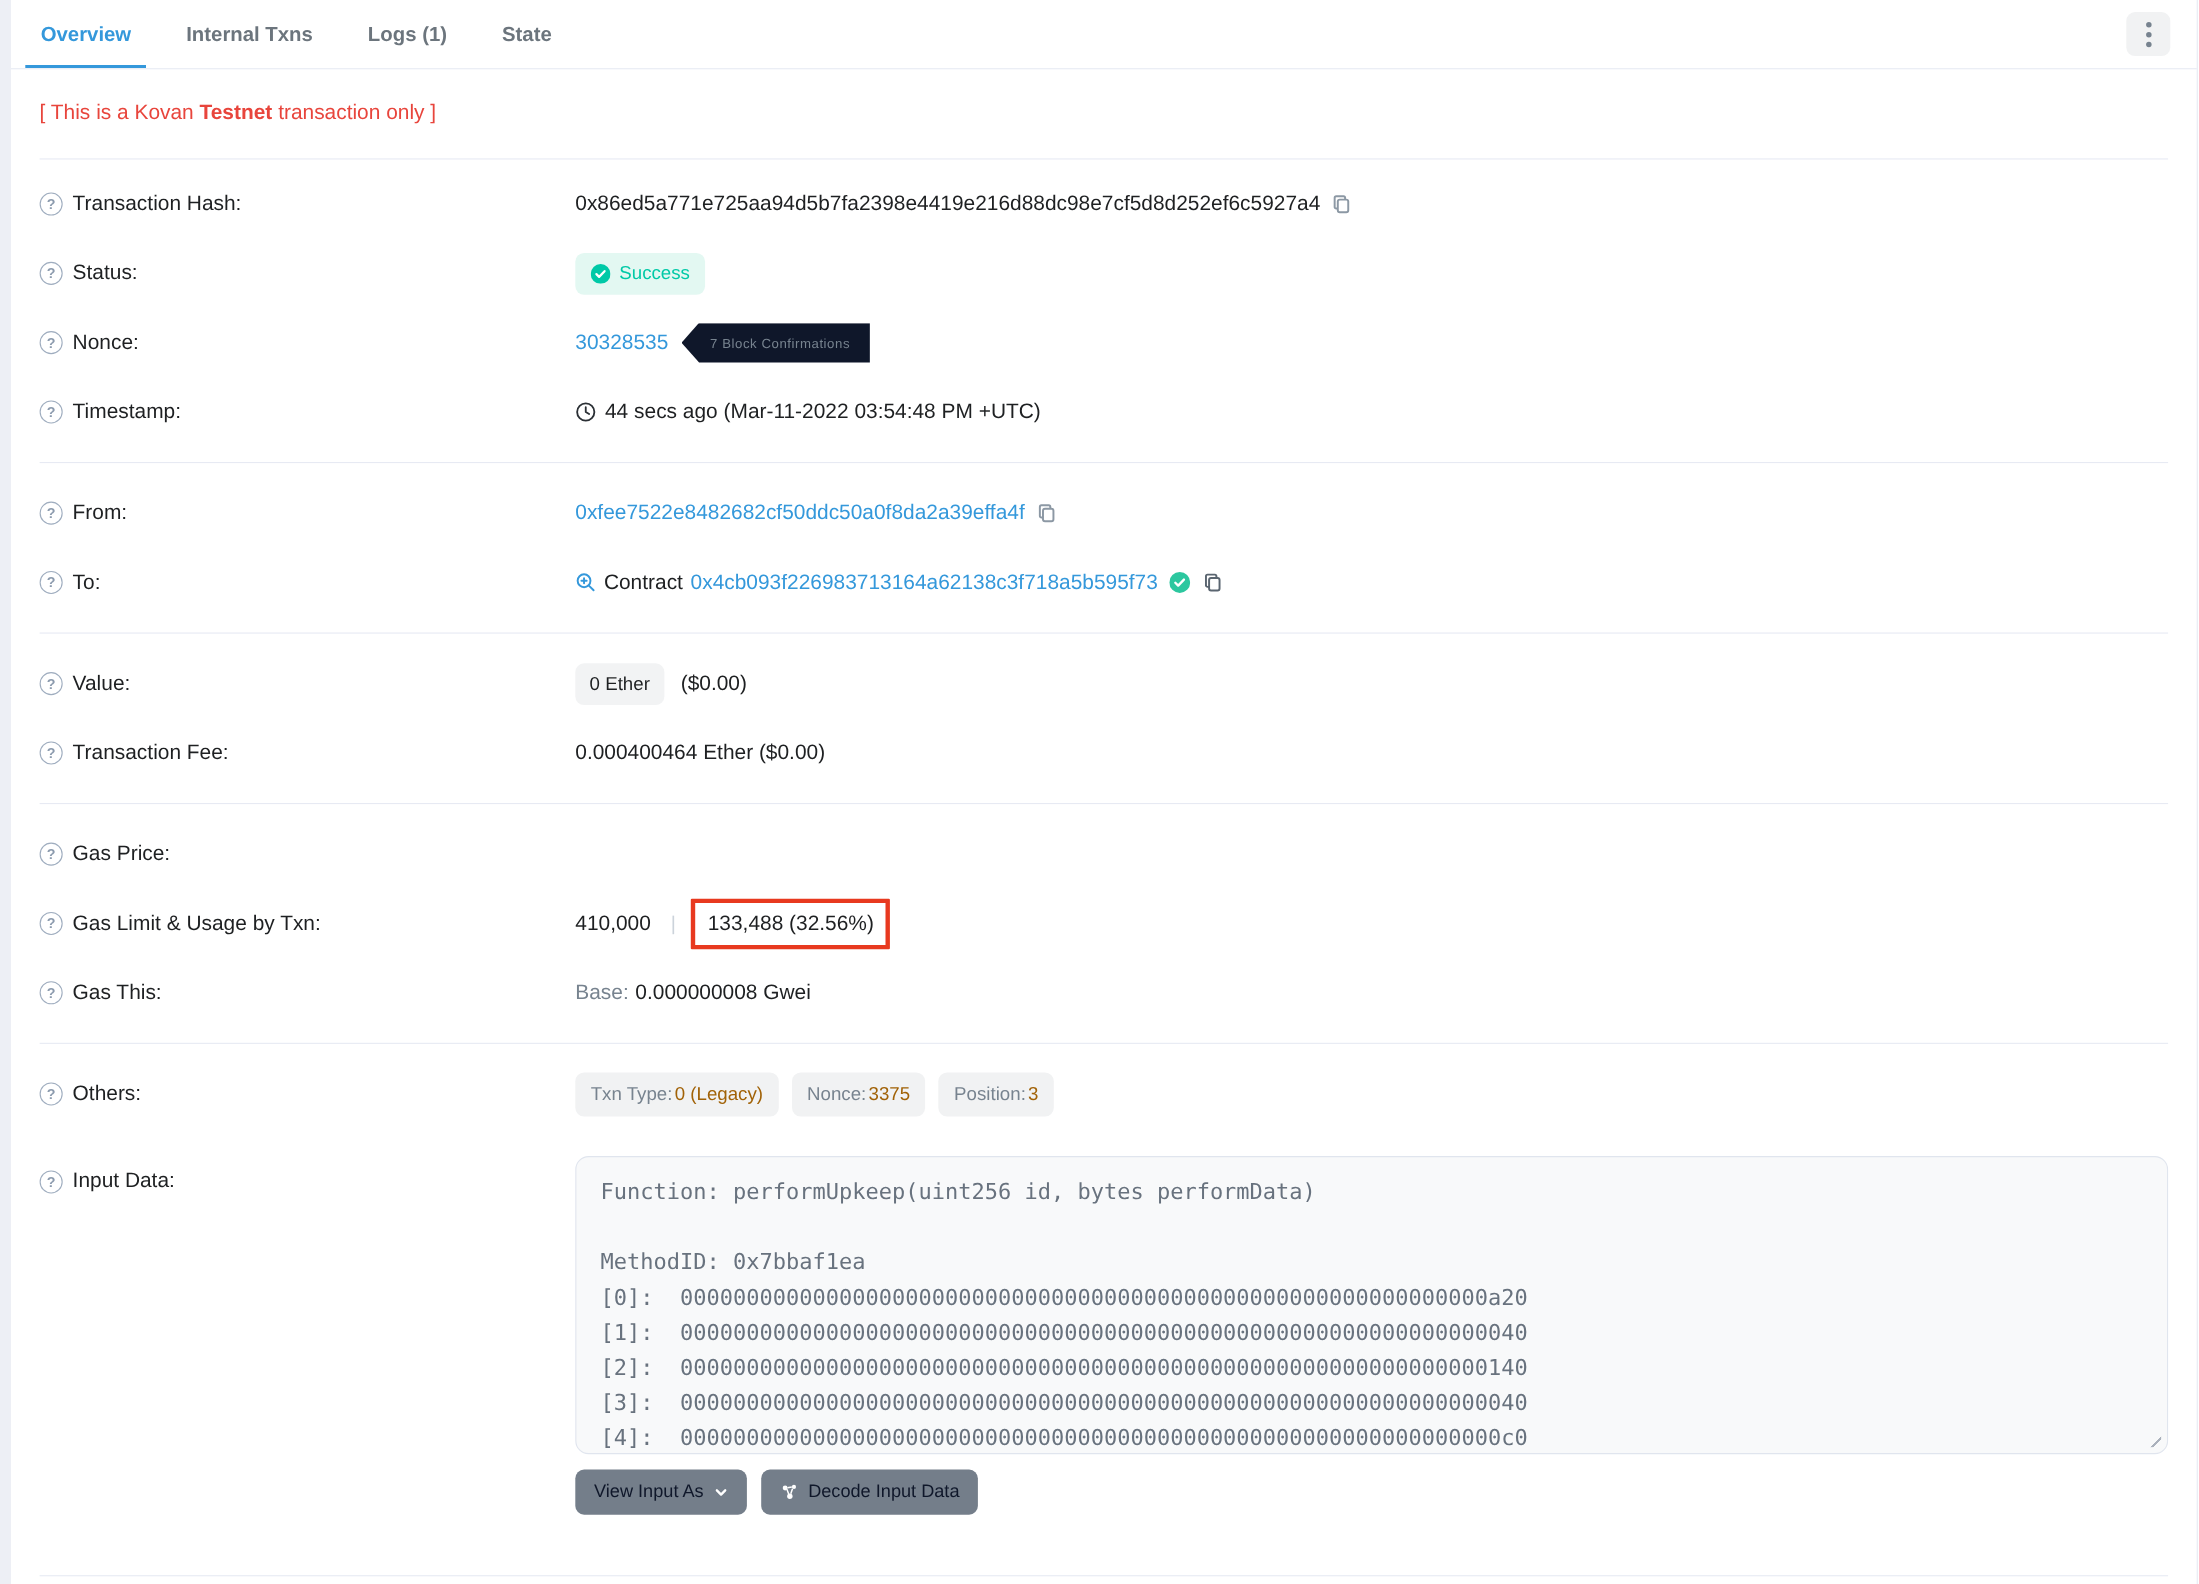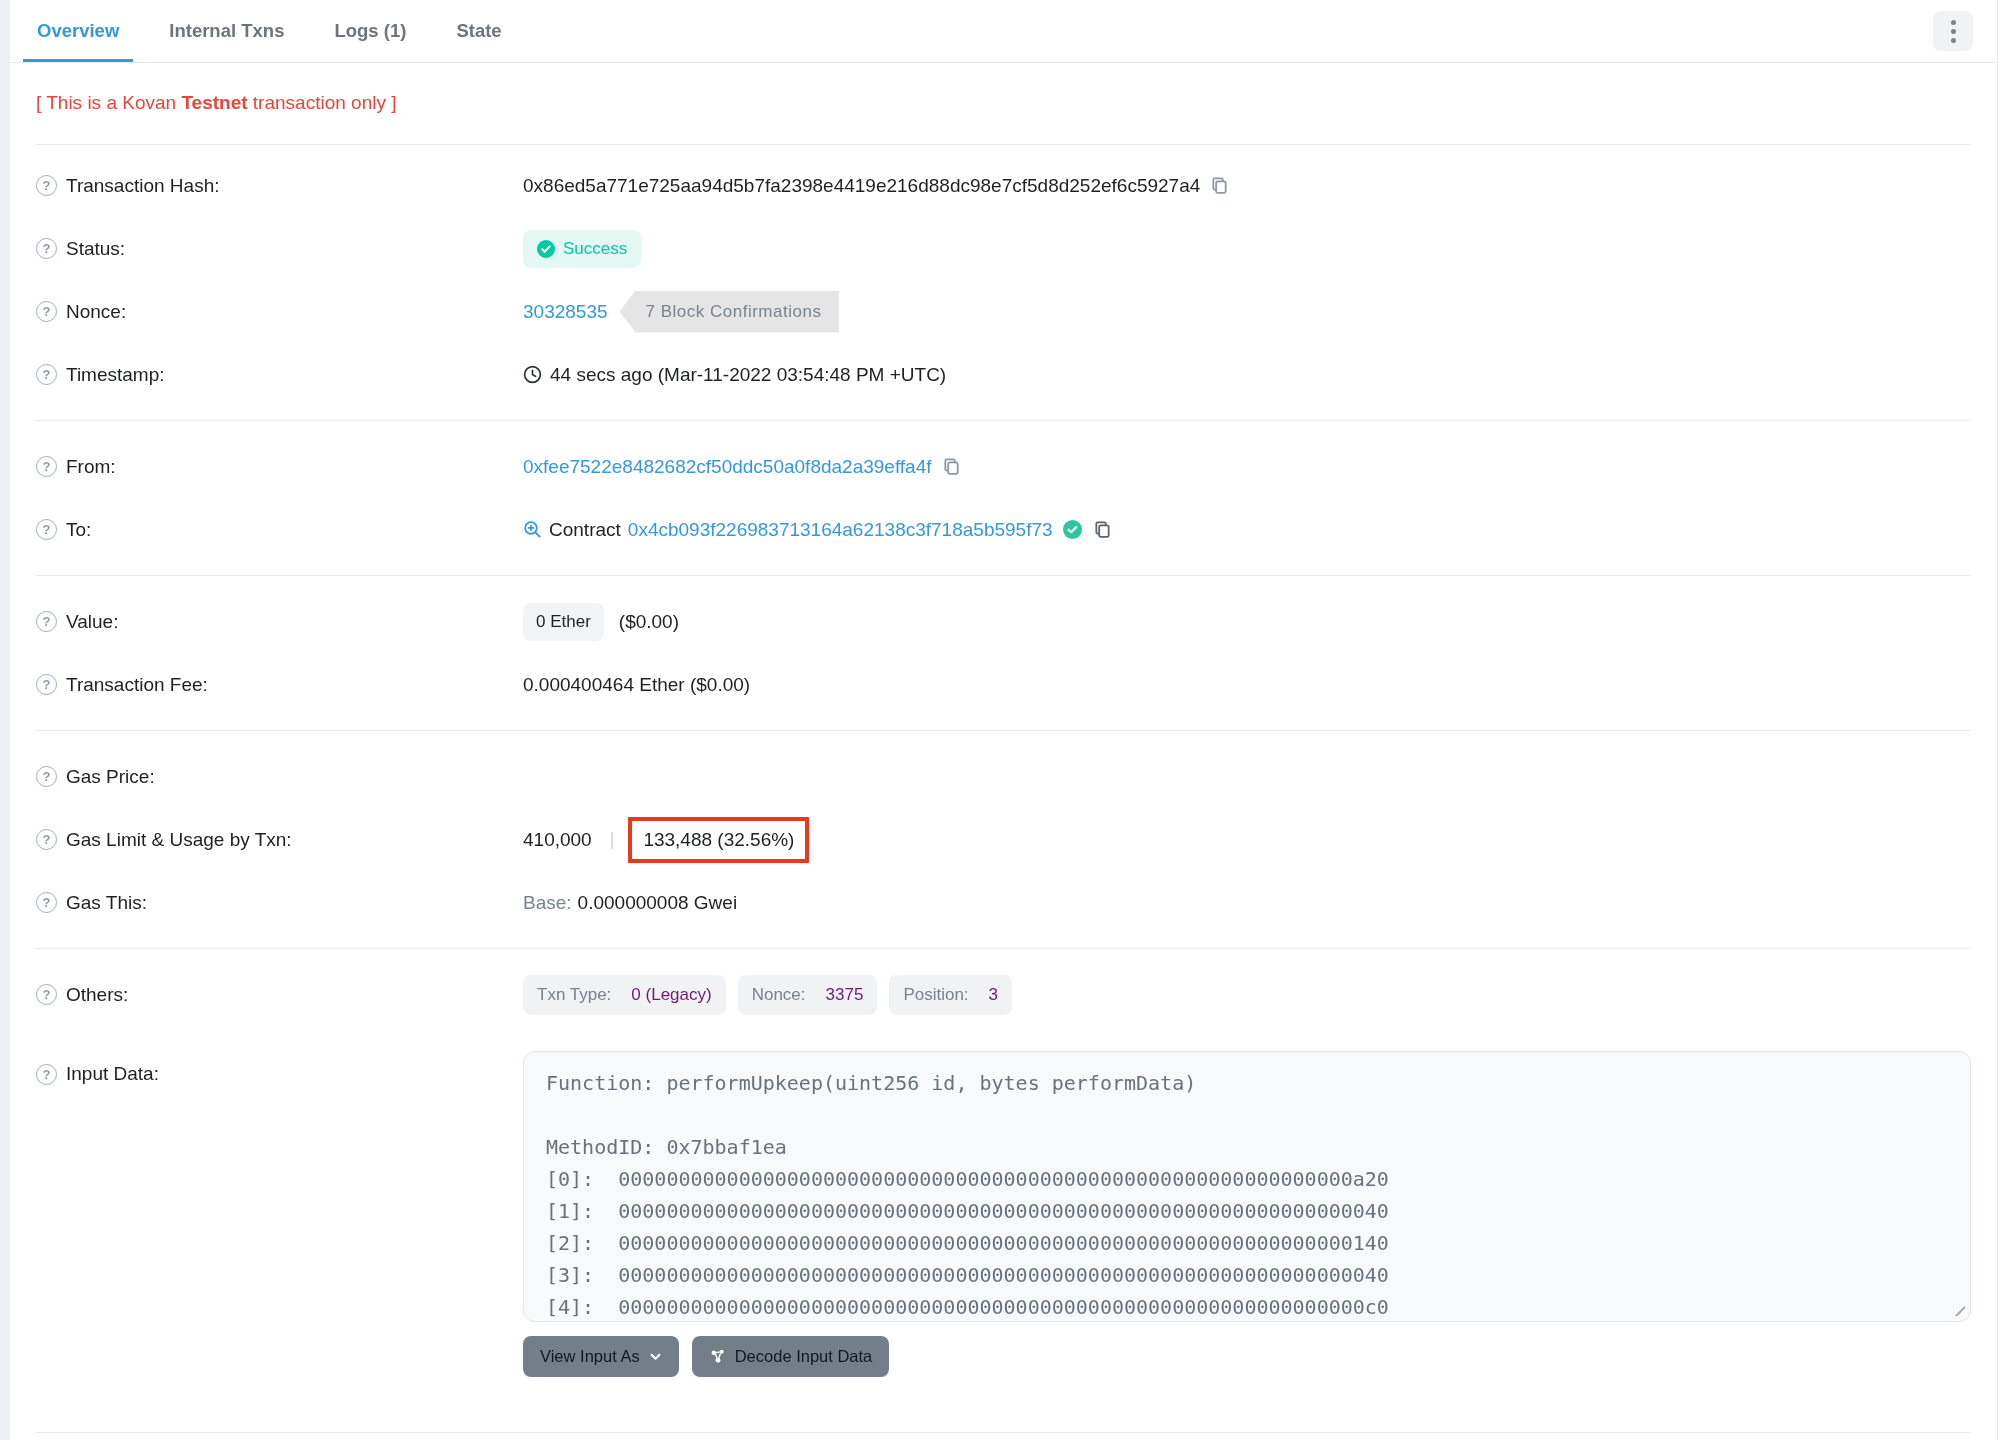--- a/index.html
+++ b/index.html
@@ -28,26 +28,26 @@
   .row-label { width:487px; flex:none; display:flex; align-items:center; gap:9px; }
   .row-value { display:flex; align-items:center; flex:1; }
 
   .q-icon { width:21px; height:21px; flex:none; border:1.5px solid #9fadbf; border-radius:50%; color:#8c9bae; font-size:13px; font-weight:bold; display:flex; align-items:center; justify-content:center; }
 
   a.link { color:#3498db; text-decoration:none; cursor:pointer; }
   .icon-btn { display:inline-flex; align-items:center; cursor:pointer; }
 
   
   .badge-success { display:inline-flex; align-items:center; gap:8px; background:#e3f8f2; color:#00c9a7; font-size:17px; padding:9px 14px; border-radius:8px; }
-  .badge-conf { display:inline-flex; align-items:center; background:#e5e5e5; color:#77838f; font-size:17px; letter-spacing:.5px; padding:11px 18px 11px 26px; margin-left:12px;
+  .badge-conf { display:inline-flex; align-items:center; background:#0f172a; color:#77838f; font-size:12px; letter-spacing:.5px; padding:11px 18px 11px 26px; margin-left:12px;
     clip-path: polygon(16px 0, 100% 0, 100% 100%, 16px 100%, 0 50%); }
   .badge-plain { background:#f2f3f4; border-radius:8px; padding:9px 13px; font-size:17px; color:#1e2022; }
   .badge-kv { background:#f1f2f3; border-radius:8px; padding:10px 14px; font-size:17px; margin-right:12px; white-space:nowrap; }
   .badge-kv .bn { color:#77838f; }
-  .badge-kv .bv { color:#701a75; margin-left:20px; }
+  .badge-kv .bv { color:#a16207; margin-left:2px; }
 
   .muted { color:#77838f; }
   .sep-pipe { color:#ccd3db; margin:0 14px 0 18px; font-size:18px; }
   .red-annot { border:4px solid #e8391f; padding:8px 11px; display:inline-flex; border-radius:1px; }
 
   
   .row.top { align-items:flex-start; }
   .row.top .row-label { margin-top:12px; }
   .input-row { margin-top:25px; }
   .input-box { flex:1; height:271px; background:#f8f9fa; border:1px solid #e0e5ee; border-radius:12px; padding:15px 22px; overflow:hidden; position:relative;

